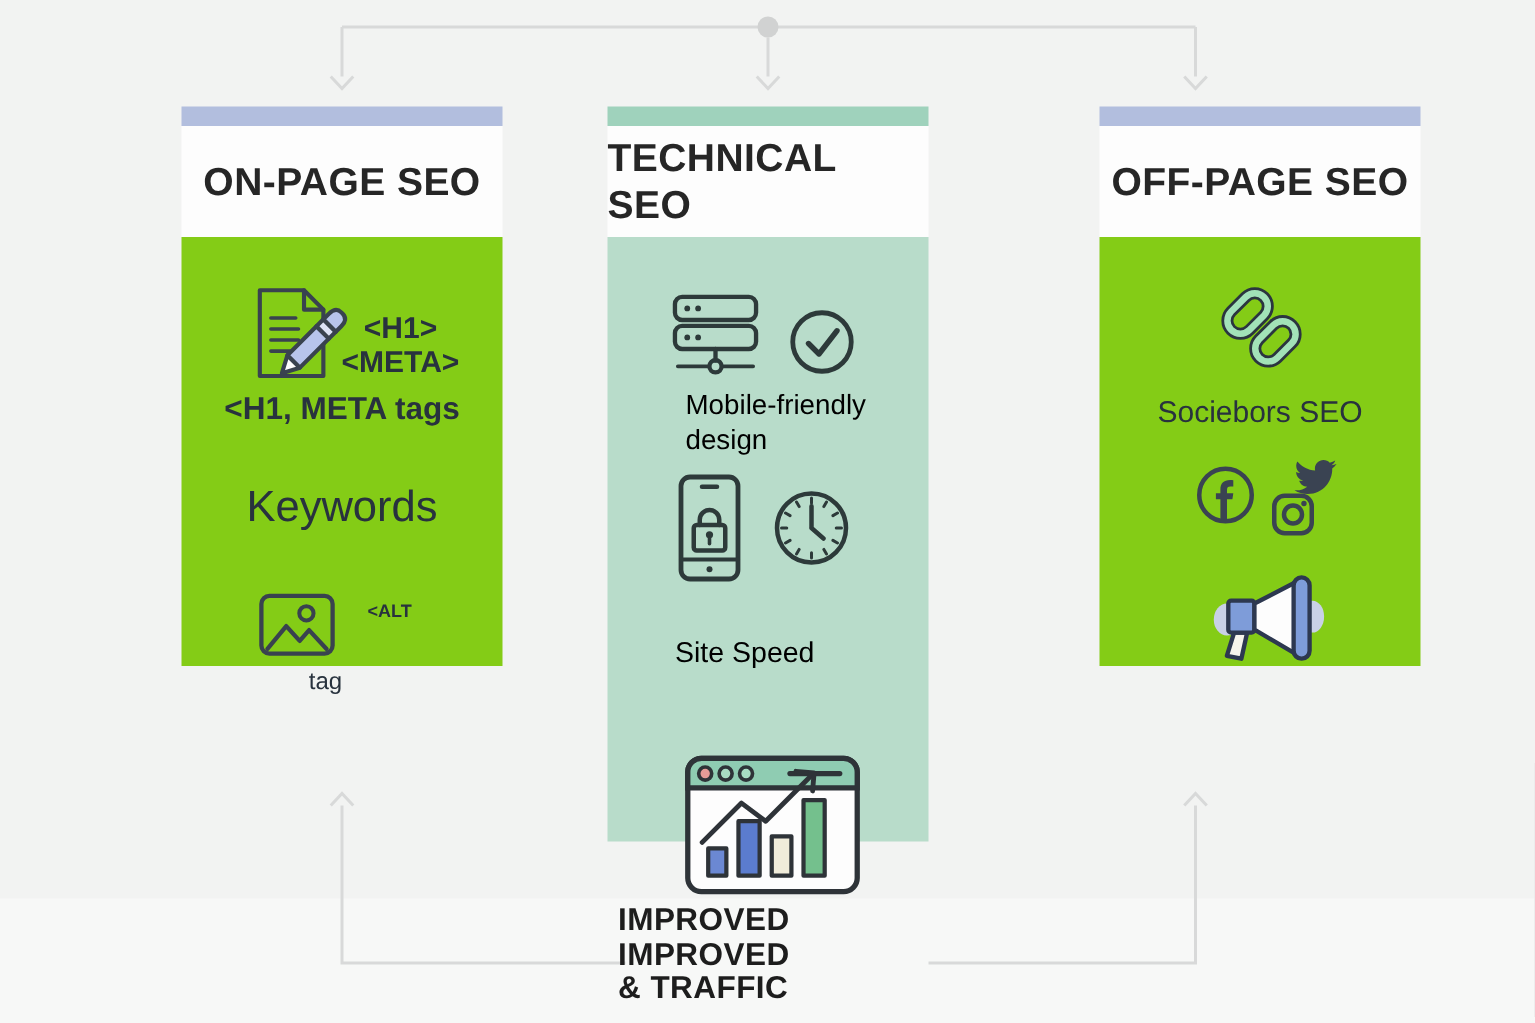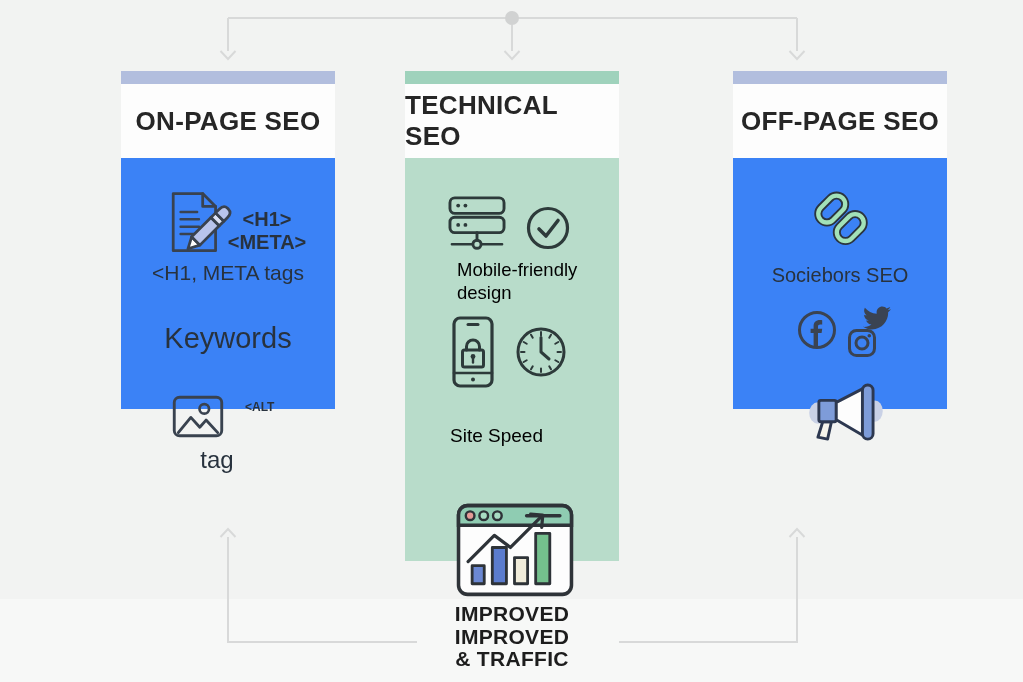--- a/index.html
+++ b/index.html
@@ -13,29 +13,29 @@
   .col { position:absolute; top:71px; width:214px; z-index:2; }
   .col-left   { left:121px; }
   .col-mid    { left:405px; }
   .col-right  { left:689px;padding-left:44px; }
   .band { height:13px; }
   .band-purple { background:#b2bede; }
   .band-green  { background:#9fd2bc; }
   .head { height:74px; background:#fdfdfd; display:flex; align-items:center; justify-content:center; }
   .head span { font-size:26px; font-weight:700; color:#262626; letter-spacing:.3px; }
   .body { position:relative; }
-  .body-purple { background:#3b82f6; height:251px; }
+  .body-purple { background:#84cc16; height:286px; }
   .body-green  { background:#b8dcca; height:403px; }
   .abs { position:absolute; }
   .lbl { color:#28323e; }
   .lbl-mid { color:#000000; }
   .code-lines { font-size:20px; line-height:23px; font-weight:600; text-align:center; }
   .center-lbl { left:0; width:214px; text-align:center; }
   .result-text { position:absolute; left:412px; top:603px; width:200px; z-index:3;
-                 text-align:center; font-size:21px; line-height:22.5px; font-weight:700;
+                 text-align:left; font-size:21px; line-height:22.5px; font-weight:700;
                  color:#1d1d1d; letter-spacing:.3px; }
   .browser-wrap { position:absolute; left:456px; top:503px; z-index:3; }
   svg { display:block; }
 </style>
 </head>
 <body>
 
 <div class="canvas">
 
   <div class="bottom-bg"></div>
@@ -69,35 +69,35 @@
           <path d="M55,32 L60,27 L69,36 L64,41 Z" fill="#dce2f5"></path>
           <path d="M60,27 L64,23 Q69,18 73,22 L74,23 Q78,27 73,32 L69,36 Z" fill="#b8c4ec"></path>
         </g>
       </svg>
 
       <div class="abs code-lines lbl" style="left:103px; top:50px; width:86px;">
         <div>&lt;H1&gt;</div>
         <div>&lt;META&gt;</div>
       </div>
 
-      <div class="abs center-lbl lbl" style="top:103px; font-size:21px;">&lt;H1, META tags</div>
+      <div class="abs center-lbl lbl" style="top:103px; font-size:21px;font-weight:bold;">&lt;H1, META tags</div>
 
       <div class="abs center-lbl lbl" style="top:164px; font-size:29px;">Keywords</div>
 
       <svg class="abs" style="left:51px; top:237px;" width="52" height="43" viewBox="0 0 58 48">
         <g stroke="#39424f" stroke-width="3.2" fill="none" stroke-linejoin="round" stroke-linecap="round">
           <rect x="2.5" y="2.5" width="53" height="43" rx="6"></rect>
           <circle cx="36" cy="15.5" r="5.3" stroke-width="3"></circle>
           <path d="M7,42 L21,25 L31,36 L38,28 L51,42"></path>
         </g>
       </svg>
 
       <div class="abs lbl" style="left:124px; top:242px; font-size:12px; font-weight:700;">&lt;ALT</div>
 
-      <div class="abs lbl" style="left:0; top:288px; width:192px; text-align:center; font-size:24px;">tag</div>
+      <div class="abs lbl" style="left:0; top:288px; width:192px; text-align:center; font-size:16px;">tag</div>
     </div>
   </div>
 
   <div class="col col-mid">
     <div class="band band-green"></div>
     <div class="head">
       <span>TECHNICAL SEO</span>
     </div>
     <div class="body body-green">
 

